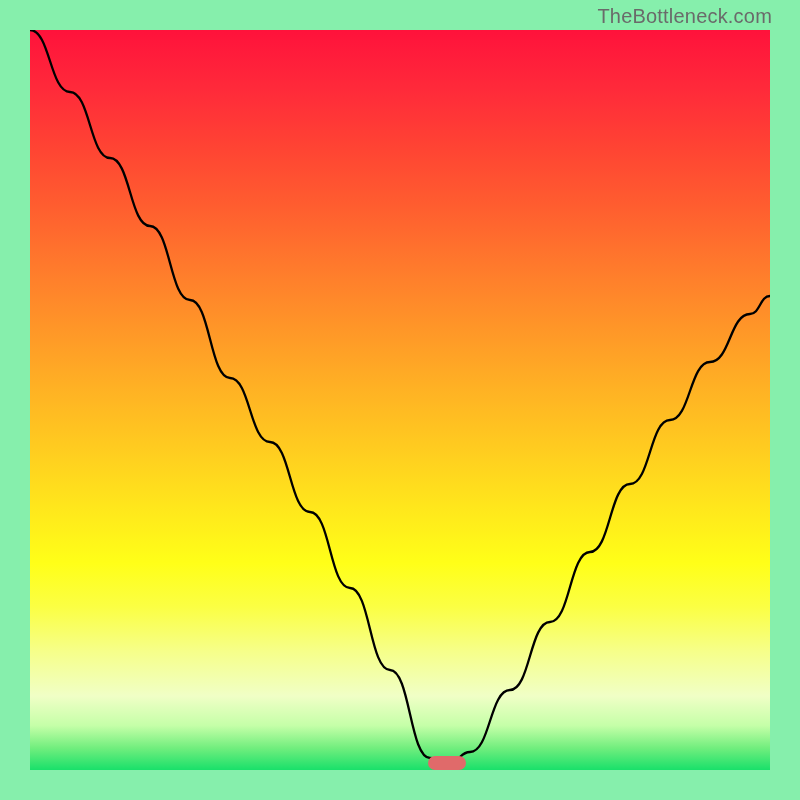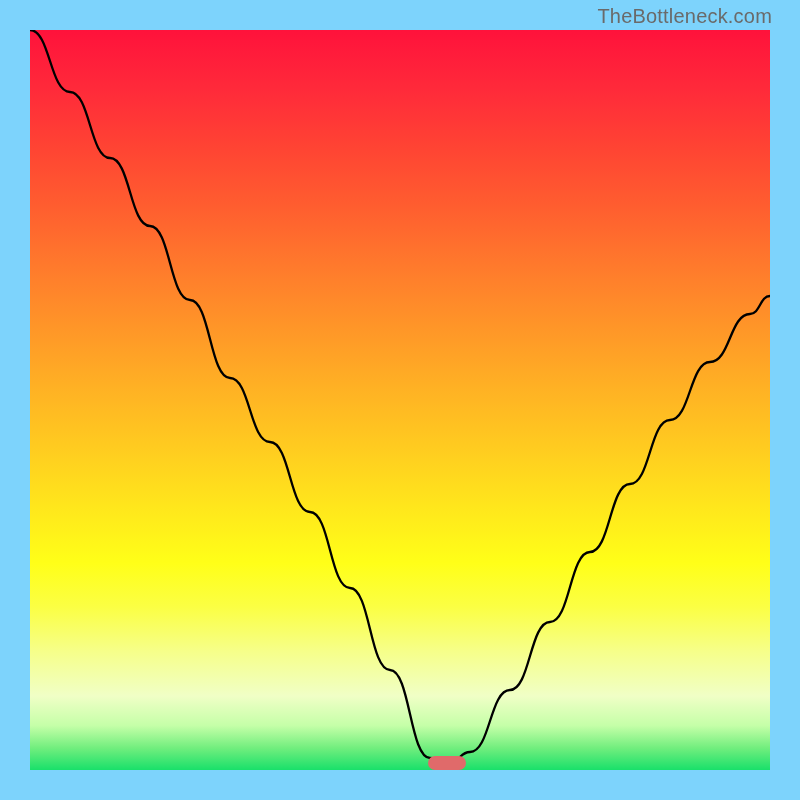--- a/index.html
+++ b/index.html
@@ -8,21 +8,21 @@
     width: 800px;
     height: 800px;
     background: #000;
     font-family: Arial, Helvetica, sans-serif;
     overflow: hidden;
   }
   .frame {
     position: relative;
     width: 800px;
     height: 800px;
-    background: #7dd3fc;
+    background: #86efac;
   }
   .plot-area {
     position: absolute;
     left: 30px;
     top: 30px;
     width: 740px;
     height: 740px;
     background: linear-gradient(to bottom,
       #ff123b 0%,
       #ff2a3a 8%,

